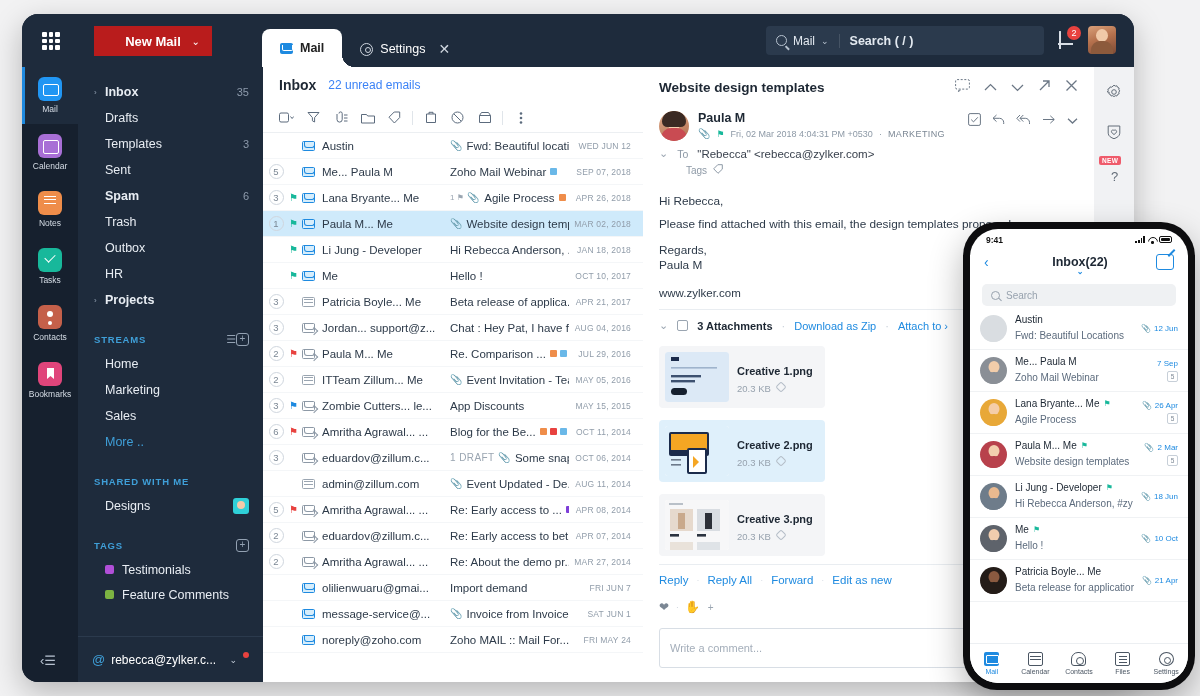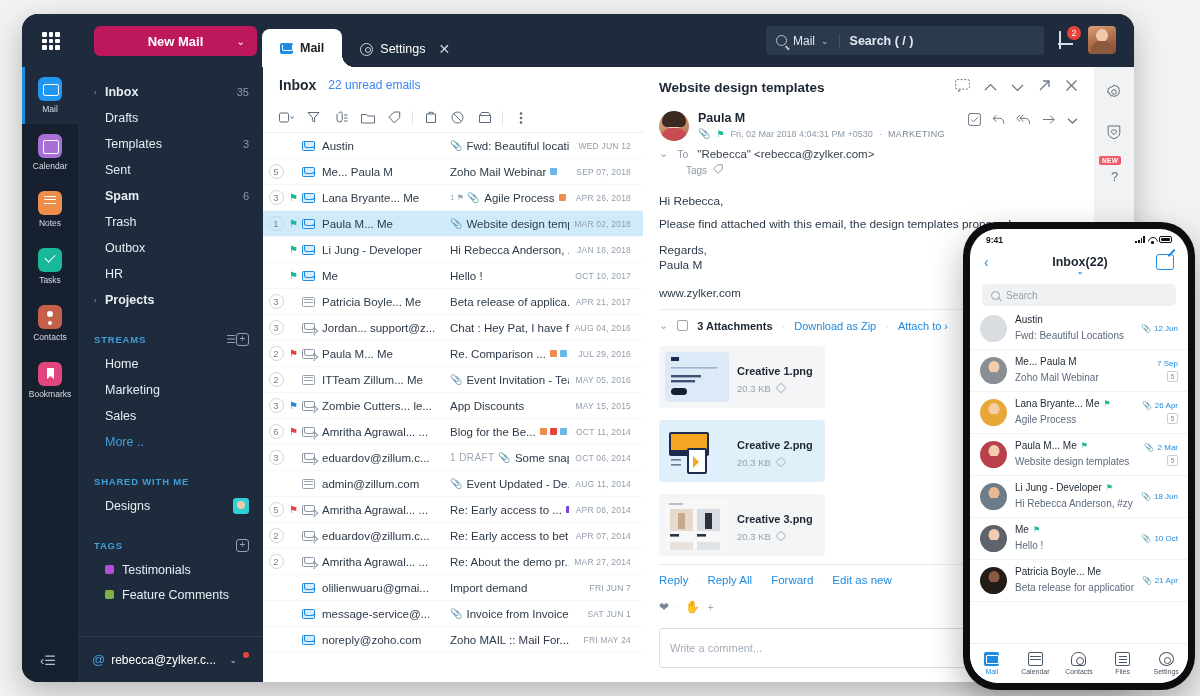--- a/index.html
+++ b/index.html
@@ -15,22 +15,22 @@
     background:#1e2b3c; border-radius:16px;
     box-shadow:0 10px 30px rgba(0,0,0,.25);
     overflow:hidden;
   }
   
   #topbar { position:absolute; left:0; top:0; width:100%; height:53px; background:#1e2b3c; }
   #grid-icon { position:absolute; left:20px; top:18px; width:18px; height:18px;
       display:grid; grid-template-columns:repeat(3,1fr); grid-template-rows:repeat(3,1fr); gap:2px; }
   #grid-icon i { background:#fff; border-radius:1px; display:block; }
   #newmail {
-    position:absolute; left:72px; top:12px; width:163px; height:30px;
-    background:#be185d; border-radius:6px; color:#fff; font-size:13px; font-weight:600;
+    position:absolute; left:72px; top:12px; width:118px; height:30px;
+    background:#b91c1c; border-radius:0; color:#fff; font-size:13px; font-weight:600;
     display:flex; align-items:center; justify-content:center; cursor:pointer;
   }
   #newmail .cv { position:absolute; right:12px; font-size:10px; font-weight:400; }
   .tabs { position:absolute; left:240px; top:0; height:53px; display:flex; align-items:flex-end; }
   .tab {
     height:36px; display:flex; align-items:center; gap:7px; padding:0 18px;
     font-size:12.5px; color:#fff; position:relative; cursor:pointer;
   }
   .tab.active {
     background:#fff; color:#222; font-weight:600;
@@ -171,21 +171,21 @@
   #att-bar { margin:0 16px; border-top:1px solid #e9edf1; padding:9px 0 6px 0; display:flex; align-items:center; gap:9px; font-size:11px; }
   #att-bar .cb { width:11px; height:11px; border:1.2px solid #9aa5b1; border-radius:2px; }
   #att-bar .n { font-weight:700; color:#1d2733; }
   #att-bar .lk { color:#1e8ae0; cursor:pointer; }
   #att-bar .sep { color:#c7cfd8; }
   .att-grid { padding:8px 16px 0 16px; display:flex; flex-wrap:wrap; gap:12px; width:360px;}
   .att { width:166px; height:62px; background:#f4f5f7; border-radius:4px; display:flex; align-items:center; gap:8px; padding:6px; cursor:pointer;}
   .att.sel { background:#dff0fb; }
   .att .thumb { width:64px; height:50px; border-radius:3px; overflow:hidden; position:relative; background:#fff; flex:none;}
   .att .fn { font-size:11px; color:#1d2733; font-weight:600; }
-  .att .sz { font-size:9.5px; color:#97a2ae; margin-top:4px; display:flex; align-items:center; gap:6px;}
+  .att .sz { font-size:9.5px; color:#97a2ae; margin-top:4px; display:flex; gap:6px;}
   .att .tagic { width:8px;height:8px;border:1px solid #b4bdc7;border-radius:2px;transform:rotate(45deg);}
   #reply-bar { position:absolute; left:16px; right:16px; bottom:96px; border-top:1px solid #e9edf1; padding-top:9px;
      display:flex; gap:8px; align-items:center; font-size:11.5px; }
   #reply-bar a { color:#1e8ae0; cursor:pointer; }
   #reply-bar .sep { color:#d8dee5; font-size:9px;}
   #react { position:absolute; left:16px; bottom:68px; display:flex; align-items:center; gap:7px; font-size:12px; color:#7b8794;}
   #comment { position:absolute; left:16px; right:16px; bottom:14px; height:40px; border:1px solid #d8dee5;
      border-radius:3px; display:flex; align-items:center; padding:0 10px; font-size:11px; color:#a4aeba; background:#fff;}
 
   

